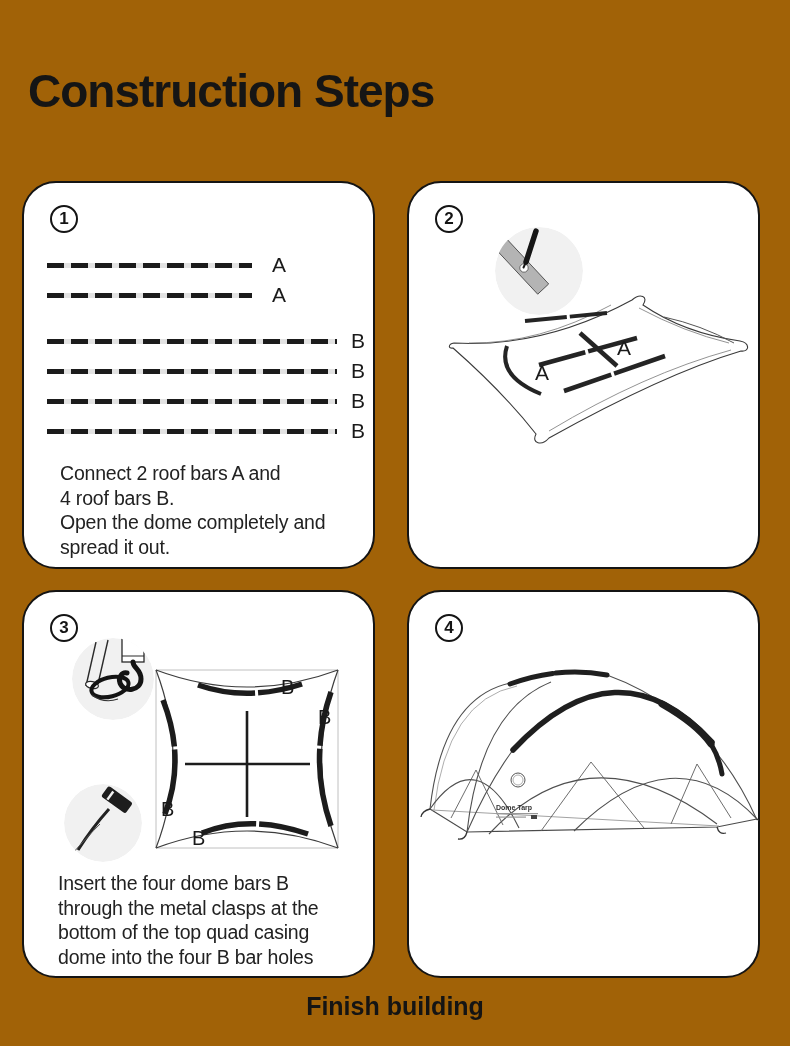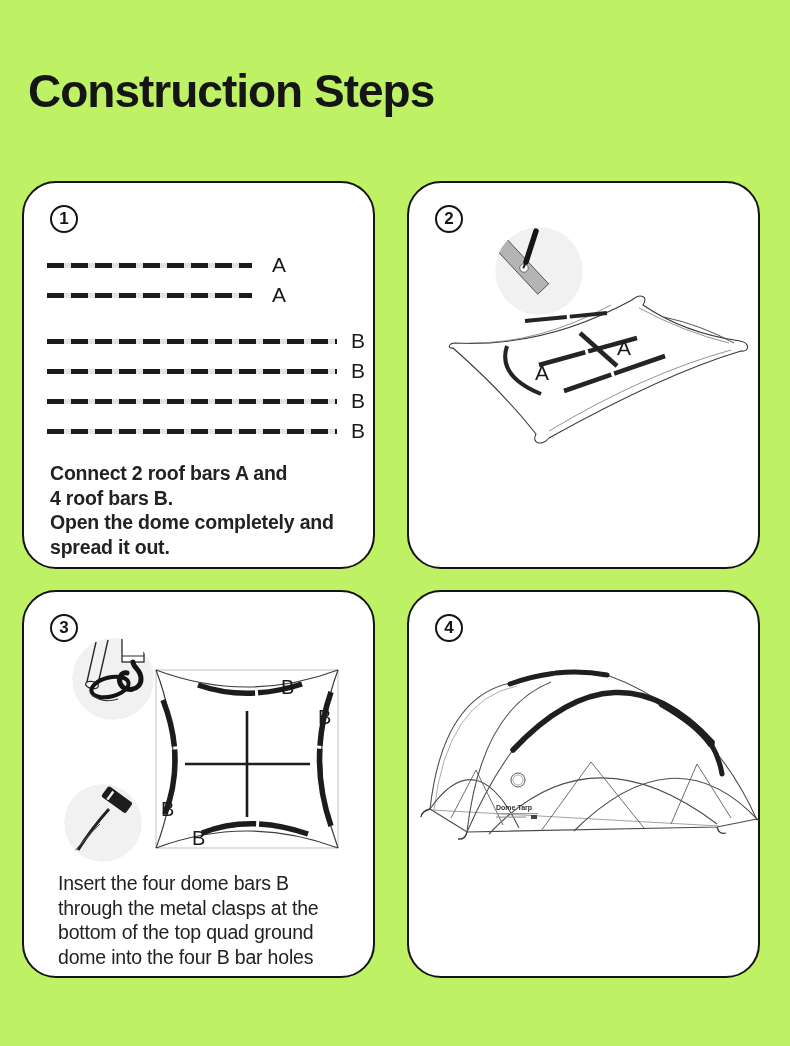--- a/index.html
+++ b/index.html
@@ -1,18 +1,18 @@
 <!DOCTYPE html>
 <html><head>
 <meta charset="utf-8">
 <style>
   * { margin:0; padding:0; box-sizing:border-box; }
   html,body { background:#fff; }
   .page {
-    position:relative; width:790px; height:1046px; background:#bef264;
+    position:relative; width:790px; height:1046px; background:#a16207;
     font-family:"Liberation Sans", sans-serif; color:#1a1a1a; overflow:hidden;
   }
   .page-title {
     position:absolute; left:28px; top:64px;
     font-size:46px; font-weight:700; letter-spacing:-1px; color:#151515;
   }
   .panel {
     position:absolute; width:353px; height:388px;
     border:2px solid #141414; border-radius:34px; background:#fff;
   }
@@ -76,21 +76,21 @@
     </div>
     <div class="bar-row" style="top:207px">
       <div class="bar bar--b"></div>
       <span class="bar-label">B</span>
     </div>
     <div class="bar-row" style="top:237px">
       <div class="bar bar--b"></div>
       <span class="bar-label">B</span>
     </div>
 
-    <p class="caption" style="left:26px; top:278px;font-weight:bold;">Connect 2 roof bars A and
+    <p class="caption" style="left:36px; top:278px;">Connect 2 roof bars A and
 4 roof bars B.
 Open the dome completely and
 spread it out.</p>
   </section>
 
   <section class="panel" id="panel-2">
     <div class="step-num">2</div>
 
     <svg class="inset" style="left:86px; top:44px;" width="88" height="88" viewBox="0 0 88 88">
       <circle cx="44" cy="44" r="44" fill="#f1f1f1"></circle>
@@ -153,21 +153,21 @@
       <path d="M95,47 V153" stroke="#1c1c1c" stroke-width="2.6" fill="none"></path>
       <path d="M33,100 H158" stroke="#1c1c1c" stroke-width="2.6" fill="none"></path>
       <text x="129" y="30" font-size="20" font-weight="500" fill="#1a1a1a">B</text>
       <text x="166" y="60" font-size="20" font-weight="500" fill="#1a1a1a">B</text>
       <text x="9" y="152" font-size="20" font-weight="500" fill="#1a1a1a">B</text>
       <text x="40" y="181" font-size="20" font-weight="500" fill="#1a1a1a">B</text>
     </svg>
 
     <p class="caption" style="left:34px; top:279px;">Insert the four dome bars B
 through the metal clasps at the
-bottom of the top quad ground
+bottom of the top quad casing
 dome into the four B bar holes</p>
   </section>
 
   <section class="panel" id="panel-4">
     <div class="step-num">4</div>
 
     <svg class="inset" style="left:10px; top:50px; border-radius:0;" width="340" height="212" viewBox="0 0 340 212">
 
       <path d="M11,167 L48,190 L298,185 L338,177" fill="none" stroke="#4a4a4a" stroke-width="1.2"></path>
       <path d="M13,168 L300,184" fill="none" stroke="#8a8a8a" stroke-width="0.8"></path>
@@ -201,14 +201,15 @@
       <circle cx="99" cy="138" r="7" fill="none" stroke="#555" stroke-width="1"></circle>
       <circle cx="99" cy="138" r="5" fill="none" stroke="#777" stroke-width="0.6"></circle>
       <text x="77" y="168" font-size="7" font-weight="700" fill="#333">Dome Tarp</text>
       <rect x="77" y="171" width="42" height="1.2" fill="#999"></rect>
       <rect x="77" y="174.5" width="30" height="1.2" fill="#999"></rect>
       <rect x="112" y="173" width="6" height="4" fill="#444"></rect>
     </svg>
 
   </section>
 
+  <div class="footer-text">Finish building</div>
 
 </div>
 
 </body></html>

